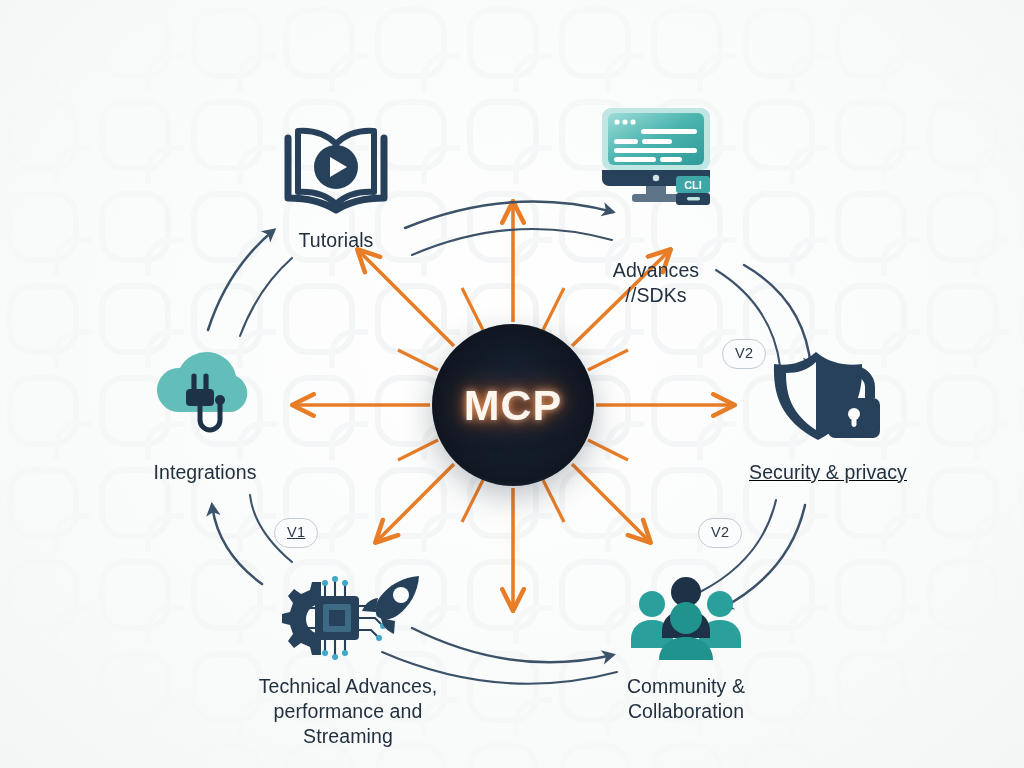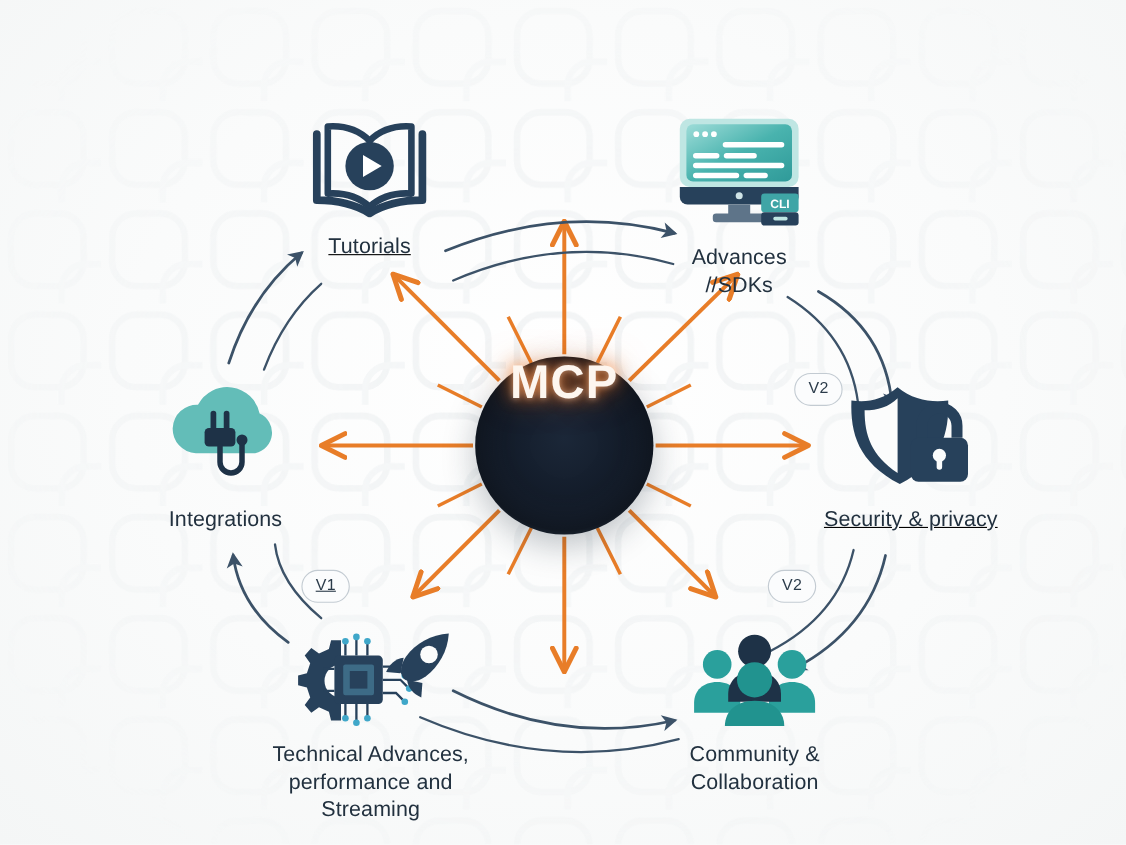--- a/index.html
+++ b/index.html
@@ -19,21 +19,21 @@
   .node .icon{height:108px;display:flex;align-items:flex-end;justify-content:center;}
   .node .label{margin-top:14px;font-size:19.5px;line-height:1.28;color:#22313f;
         letter-spacing:.1px;font-weight:400;white-space:pre-line;}
   .badge{position:absolute;border:1.6px solid #c3cbd2;border-radius:999px;
         background:#fbfcfd;color:#2b3b4a;font-size:14.5px;line-height:1;
         padding:6px 12px 7px;letter-spacing:.3px;text-align:center;}
   #hub{position:absolute;left:432px;top:324px;width:162px;height:162px;border-radius:50%;
        background:
          radial-gradient(circle at 50% 46%, #1b2738 0%, #141d2b 45%, #17202e 70%, #2d3d50 78%, #3b4d62 88%, #44576e 100%);
        box-shadow:0 10px 30px rgba(25,38,55,.28), inset 0 0 40px rgba(0,0,0,.55);
-       display:flex;justify-content:center;}
+       display:flex;align-items:center;justify-content:center;}
   #hub .hublabel{font-size:43px;font-weight:700;color:#fdf6ef;letter-spacing:1px;
        text-shadow:0 0 14px rgba(255,128,40,.85),0 0 30px rgba(255,110,20,.55),0 0 6px rgba(255,255,255,.6);}
 </style>
 </head>
 <body>
 
 <div id="stage">
 
   <svg id="bgpattern" width="1024" height="768" viewBox="0 0 1024 768" aria-hidden="true">
     <defs>
@@ -101,36 +101,36 @@
       <path d="M382 652 Q 500 703 617 672" stroke-width="2.1"></path>
 
       <path d="M262 584 Q 218 552 212 505" marker-end="url(#sh)"></path>
       <path d="M292 562 Q 254 530 250 495" stroke-width="2.1"></path>
 
       <path d="M208 330 Q 228 268 274 230" marker-end="url(#sh)"></path>
       <path d="M240 336 Q 258 288 292 258" stroke-width="2.1"></path>
     </g>
   </svg>
 
-  <div class="node" style="left:216px;top:90px;text-decoration:underline;">
+  <div class="node" style="left:216px;top:106px;">
     <div class="icon">
       <svg width="112" height="96" viewBox="0 0 112 96">
         <g fill="none" stroke="#27415b" stroke-width="6" stroke-linejoin="round" stroke-linecap="round">
           <path d="M56 26 C46 16 32 12 18 13 L18 74 C32 73 46 77 56 86"></path>
           <path d="M56 26 C66 16 80 12 94 13 L94 74 C80 73 66 77 56 86"></path>
           <path d="M8 20 L8 80 C22 80 40 82 56 92 C72 82 90 80 104 80 L104 20" stroke-width="7"></path>
         </g>
         <circle cx="56" cy="49" r="22" fill="#27415b"></circle>
         <path d="M50 39 L67 49 L50 59 Z" fill="#ffffff"></path>
       </svg>
     </div>
     <div class="label">Tutorials</div>
   </div>
 
-  <div class="node" style="left:552px;top:100px;">
+  <div class="node" style="left:536px;top:100px;gap:36px;">
     <div class="icon">
       <svg width="124" height="106" viewBox="0 0 124 106">
         <defs>
           <linearGradient id="scr" x1="0" y1="0" x2="1" y2="1">
             <stop offset="0%" stop-color="#9ddcd8"></stop>
             <stop offset="50%" stop-color="#49b3ae"></stop>
             <stop offset="100%" stop-color="#2f9a99"></stop>
           </linearGradient>
         </defs>
         <rect x="8" y="6" width="108" height="62" rx="9" fill="#bfe6e3"></rect>
@@ -196,21 +196,21 @@
           <circle cx="58" cy="42" r="16"></circle>
           <path d="M58 61 c-17 0 -27 10 -27 23 h54 c0 -13 -10 -23 -27 -23z"></path>
         </g>
       </svg>
     </div>
     <div class="label">Community &amp;
 Collaboration</div>
   </div>
   <div class="badge" style="left:698px;top:518px;"><span>V2</span></div>
 
-  <div class="node" style="left:217px;top:552px;justify-content:center;">
+  <div class="node" style="left:228px;top:552px;justify-content:center;">
     <div class="icon">
       <svg width="150" height="86" viewBox="0 0 150 86">
 
         <path d="M48 8 h-9 l-2 8 -9 4 -7 -5 -6 7 5 7 -3 9 -8 2 v9 l8 2 3 9 -5 7 6 7 7 -5 9 4 2 8 h9 z" fill="#27415b"></path>
         <circle cx="48" cy="45" r="15" fill="#fbfcfc"></circle>
 
         <rect x="42" y="22" width="44" height="44" rx="4" fill="#27415b"></rect>
         <rect x="50" y="30" width="28" height="28" rx="2" fill="#3d6b86"></rect>
         <rect x="56" y="36" width="16" height="16" fill="#27415b"></rect>
         <g stroke="#27415b" stroke-width="2.1" fill="none">

